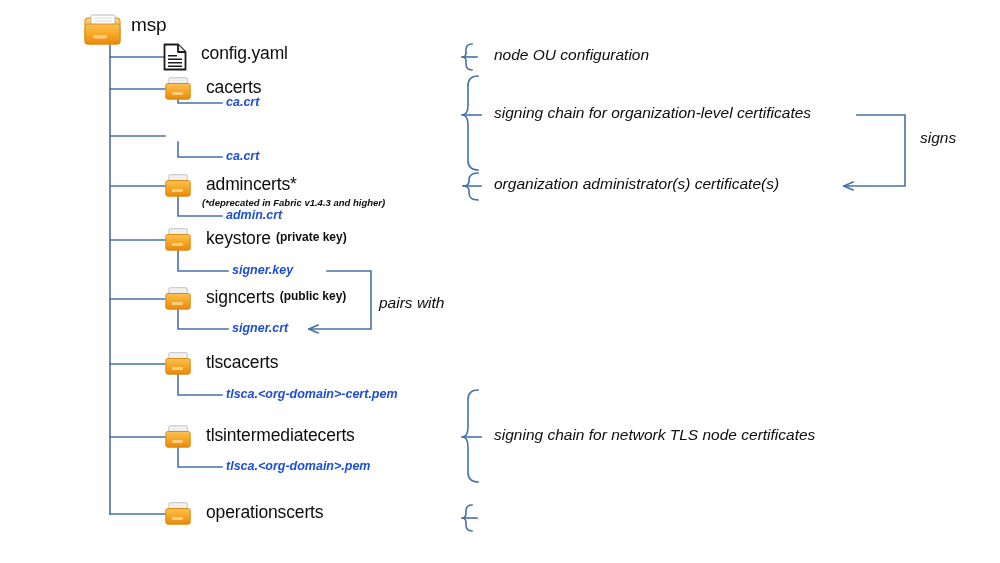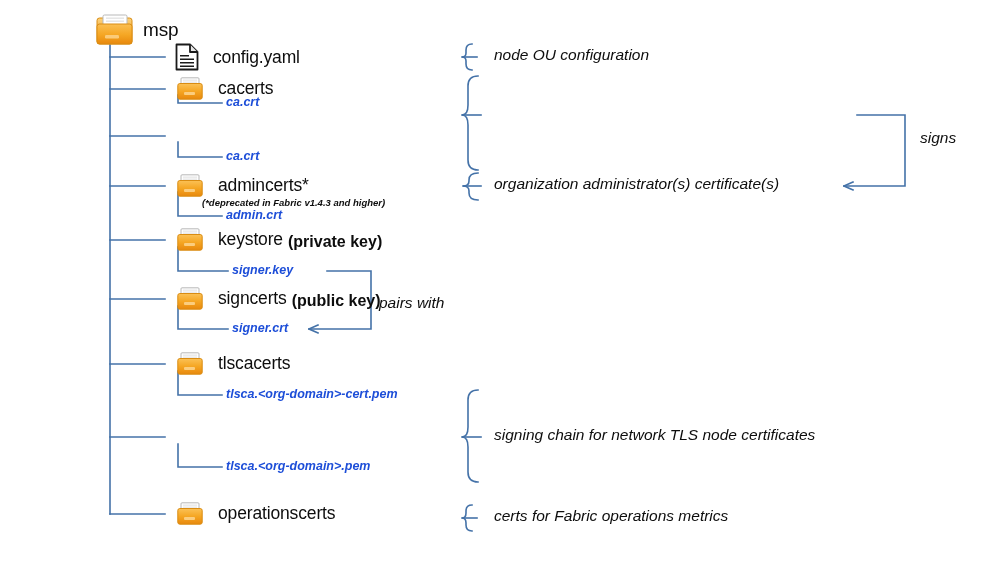--- a/index.html
+++ b/index.html
@@ -25,34 +25,33 @@
     left: 0;
     top: 0;
     width: 1000px;
     height: 563px;
     pointer-events: none;
   }
   
   .node {
     position: absolute;
     display: flex;
-    align-items: center;
-    white-space: nowrap;
-    margin-left: 12px;
+    align-items: flex-start;
+    white-space: nowrap;
   }
   .node-label {
     font-size: 17.5px;
     letter-spacing: -0.15px;
     color: #0d0d0d;
   }
   .node.root .node-label {
     font-size: 19px;
   }
   .qualifier {
-    font-size: 16px;
+    font-size: 12px;
     font-weight: bold;
     margin-left: 5px;
     position: relative;
     top: 2px;
     color: #0d0d0d;
   }
   .subnote {
     position: absolute;
     font-size: 9.5px;
     font-weight: bold;
@@ -270,41 +269,53 @@
         <rect x="6" y="2.6" width="14" height="1" fill="#e0e0e0"></rect>
         <rect x="6" y="4.6" width="14" height="1" fill="#e0e0e0"></rect>
         <rect x="0.8" y="6.5" width="24.4" height="15.7" rx="2" fill="url(#gF1)" stroke="#d98c12" stroke-width="1"></rect>
         <rect x="7" y="15" width="11" height="3" rx="1" fill="#fbcd7e"></rect>
       </svg>
     </span>
     <span class="node-label" style="margin-left:15px;">tlscacerts</span>
   </div>
   <div class="leaf" style="left:226px; top:387px;">tlsca.&lt;org-domain&gt;-cert.pem</div>
 
+  <div class="node" style="left:165px; top:425px;">
+    <span class="icon folder">
+      <svg width="26" height="23" viewBox="0 0 26 23" xmlns="http://www.w3.org/2000/svg">
+        <rect x="4" y="0.8" width="18" height="8" rx="1" fill="#fdfdfd" stroke="#b0b0b0" stroke-width="0.9"></rect>
+        <rect x="6" y="2.6" width="14" height="1" fill="#e0e0e0"></rect>
+        <rect x="6" y="4.6" width="14" height="1" fill="#e0e0e0"></rect>
+        <rect x="0.8" y="6.5" width="24.4" height="15.7" rx="2" fill="url(#gF1)" stroke="#d98c12" stroke-width="1"></rect>
+        <rect x="7" y="15" width="11" height="3" rx="1" fill="#fbcd7e"></rect>
+      </svg>
+    </span>
+    <span class="node-label" style="margin-left:15px;">tlsintermediatecerts</span>
+  </div>
   <div class="leaf" style="left:226px; top:459px;">tlsca.&lt;org-domain&gt;.pem</div>
 
   <div class="node" style="left:165px; top:502px;">
     <span class="icon folder">
       <svg width="26" height="23" viewBox="0 0 26 23" xmlns="http://www.w3.org/2000/svg">
         <rect x="4" y="0.8" width="18" height="8" rx="1" fill="#fdfdfd" stroke="#b0b0b0" stroke-width="0.9"></rect>
         <rect x="6" y="2.6" width="14" height="1" fill="#e0e0e0"></rect>
         <rect x="6" y="4.6" width="14" height="1" fill="#e0e0e0"></rect>
         <rect x="0.8" y="6.5" width="24.4" height="15.7" rx="2" fill="url(#gF1)" stroke="#d98c12" stroke-width="1"></rect>
         <rect x="7" y="15" width="11" height="3" rx="1" fill="#fbcd7e"></rect>
       </svg>
     </span>
     <span class="node-label" style="margin-left:15px;">operationscerts</span>
   </div>
 
   <div class="annotation" style="left:494px; top:46px;">node OU configuration</div>
 
+  <div class="annotation" style="left:494px; top:104px;">signing chain for organization-level certificates</div>
 
   <div class="annotation" style="left:494px; top:175px;">organization administrator(s) certificate(s)</div>
 
   <div class="annotation" style="left:494px; top:426px;">signing chain for network TLS node certificates</div>
 
-  <div class="annotation" style="left:494px; top:507px;">certs for Fabric operations metrics</div>
 
   <div class="connector-label" style="left:920px; top:129px;">signs</div>
 
   <div class="connector-label" style="left:379px; top:294px;">pairs with</div>
 
 </div>
 
 </body></html>

